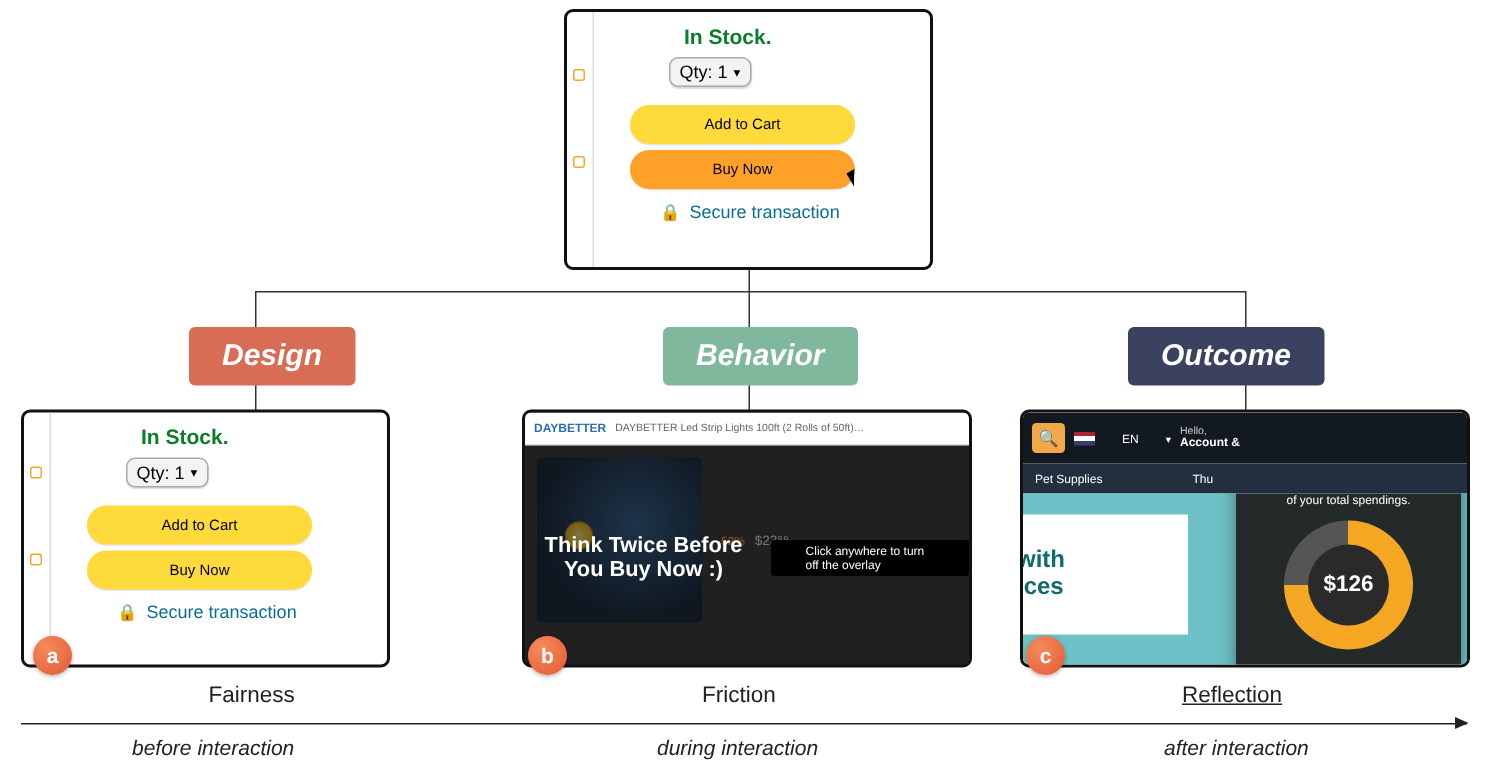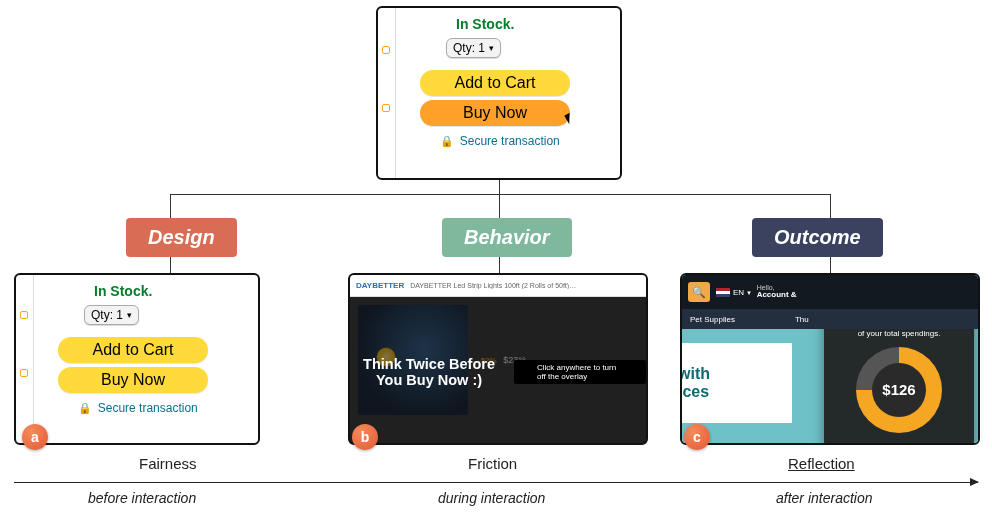--- a/index.html
+++ b/index.html
@@ -32,21 +32,21 @@
   .qty-box {
     margin: 6px 0 8px 68px;
     display: inline-flex; align-items: center;
     border: 1px solid #aaa; border-radius: 6px;
     background: #f3f3f3; padding: 2px 6px; font-size: 12px;
     box-shadow: 0 1px 1px rgba(0,0,0,0.15);
   }
   .qty-box .caret { margin-left: 4px; font-size: 9px; }
   .pill {
     margin: 4px auto; width: 150px; height: 26px;
-    border-radius: 14px; font-size: 16px;
+    border-radius: 14px; font-size: 10px;
     display: flex; align-items: center; justify-content: center;
     box-shadow: 0 1px 0 rgba(0,0,0,0.1);
   }
   .pill.cart { background: #ffda3a; }
   .pill.buy  { background: #ffa029; position: relative; }
   .pill.buy.gray { background: #ffda3a; } 
   .cursor {
     position: absolute; right: 4px; top: 12px;
     width: 0; height: 0; pointer-events: none;
   }
@@ -128,21 +128,21 @@
     background:#000; color:#fff; font-size:8px; padding:3px 23px; border-radius:2px;
   }
 
   
   .panel.c { background:#fff; padding:0; }
   .c-header {
     height:34px; background:#131921; display:flex; align-items:center;
     padding:0 6px; gap:6px; color:#fff; font-size:8px;
   }
   .c-search { width:22px; height:20px; background:#f3a847; border-radius:3px; display:flex; align-items:center; justify-content:center; color:#111; font-size:11px;}
-  .c-lang { display:flex; align-items:flex-end; gap:3px; }
+  .c-lang { display:flex; align-items:flex-end; gap:18px; }
   .c-lang .flag { width:14px; height:9px; background:linear-gradient(#b22234 0 33%, #fff 33% 66%, #3c3b6e 66%); }
   .c-hello { line-height:1.1; }
   .c-hello .l1 { font-size:7px; color:#ccc; }
   .c-hello .l2 { font-size:8px; font-weight:700; }
   .c-nav { height:20px; background:#232f3e; color:#fff; font-size:8px; display:flex; align-items:center; padding:0 8px; gap:60px;}
   .c-body { position:relative; height:118px; background:#6ec1c6; overflow:hidden; }
   .c-card {
     position:absolute; left:-10px; top:14px; width:120px; height:80px;
     background:#fff; color:#0f6b70; font-weight:700; font-size:16px;
     display:flex; align-items:center; padding-left:6px; line-height:1.1;

